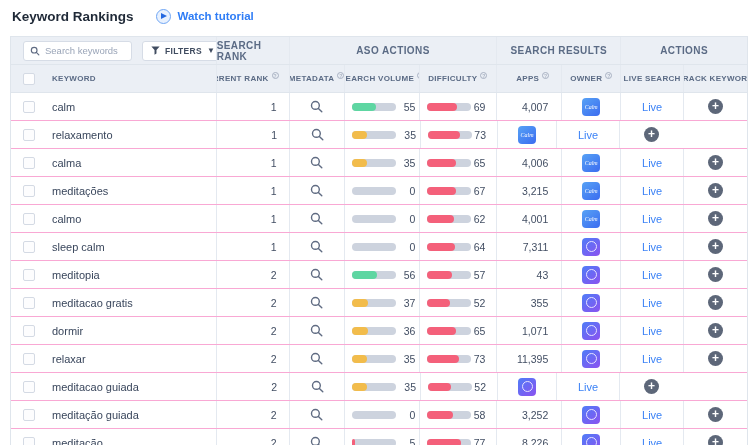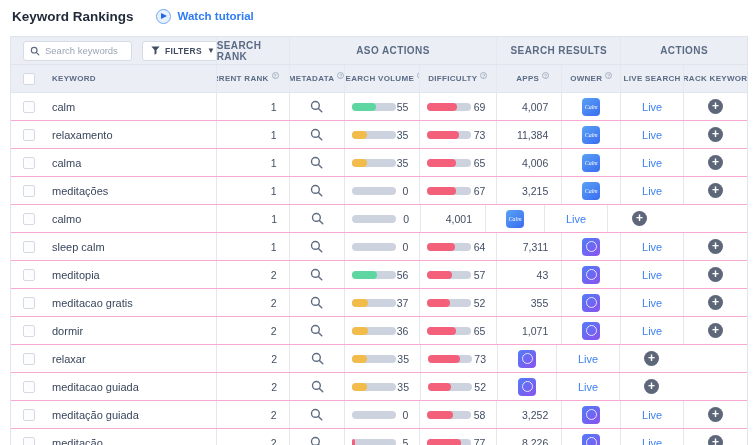--- a/index.html
+++ b/index.html
@@ -19,21 +19,21 @@
   
   .table { position:absolute; left:10px; top:36px; width:738px; border:1px solid #dfe5ec; background:#fff; }
   .hdr-row, .row { display:flex; align-items:stretch; }
   .hdr-row { background:#ebeff5; height:28px; border-bottom:1px solid #dfe5ec; }
   .cell { display:flex; align-items:center; border-right:1px solid #e4e9f0; overflow:hidden; }
   .cell:last-child { border-right:none; }
   
   .c-keyword { width:206px; padding-left:12px; gap:17px; }
   .c-rank    { width:73px;  justify-content:flex-end; padding-right:12px; }
   .c-meta    { width:55px;  justify-content:center; }
-  .c-vol     { width:76px;  padding-left:7px; padding-right:11px; }
+  .c-vol     { width:76px;  padding-left:7px; padding-right:4px; }
   .c-diff    { width:77px;  padding-left:7px; padding-right:11px; }
   .c-apps    { width:65px;  justify-content:flex-end; padding-right:13px; }
   .c-owner   { width:59px;  justify-content:center; }
   .c-live    { width:63px;  justify-content:center; }
   .c-track   { width:63px;  justify-content:center; }
   
   .g-toolbar { width:206px; padding:0 0 0 12px; gap:10px; }
   .g-rank    { width:73px; }
   .g-aso     { width:208px; }
   .g-results { width:124px; }
@@ -214,23 +214,20 @@
               <i class="fill-yellow" style="width: 15px;"></i>
             </span>
       <span class="bar-val">35</span>
     </div>
     <div class="cell c-diff">
       <span class="bar">
               <i class="fill-red" style="width: 32px;"></i>
             </span>
       <span class="bar-val">73</span>
     </div>
-    <div class="cell c-apps">
-            <span class="num-val">11,384</span>
-          </div>
     <div class="cell c-owner">
             <span class="app-icon app-calm"></span>
           </div>
     <div class="cell c-live">
             <a class="live-link">Live</a>
           </div>
     <div class="cell c-track">
             <span class="plus-btn">+</span>
           </div>
   </div>
@@ -325,20 +322,26 @@
               <circle cx="5.4" cy="5.4" r="3.9"></circle>
               <line x1="8.4" y1="8.4" x2="11.8" y2="11.8"></line>
             </svg>
     </div>
     <div class="cell c-vol">
       <span class="bar">
               <i class="fill-none" style="width: 0px;"></i>
             </span>
       <span class="bar-val">0</span>
     </div>
+    <div class="cell c-diff">
+      <span class="bar">
+              <i class="fill-red" style="width: 27px;"></i>
+            </span>
+      <span class="bar-val">62</span>
+    </div>
     <div class="cell c-apps">
             <span class="num-val">4,001</span>
           </div>
     <div class="cell c-owner">
             <span class="app-icon app-calm"></span>
           </div>
     <div class="cell c-live">
             <a class="live-link">Live</a>
           </div>
     <div class="cell c-track">
@@ -520,20 +523,23 @@
               <i class="fill-yellow" style="width: 15px;"></i>
             </span>
       <span class="bar-val">35</span>
     </div>
     <div class="cell c-diff">
       <span class="bar">
               <i class="fill-red" style="width: 32px;"></i>
             </span>
       <span class="bar-val">73</span>
     </div>
+    <div class="cell c-apps">
+            <span class="num-val">11,395</span>
+          </div>
     <div class="cell c-owner">
             <span class="app-icon app-meditopia"></span>
           </div>
     <div class="cell c-live">
             <a class="live-link">Live</a>
           </div>
     <div class="cell c-track">
             <span class="plus-btn">+</span>
           </div>
   </div>

